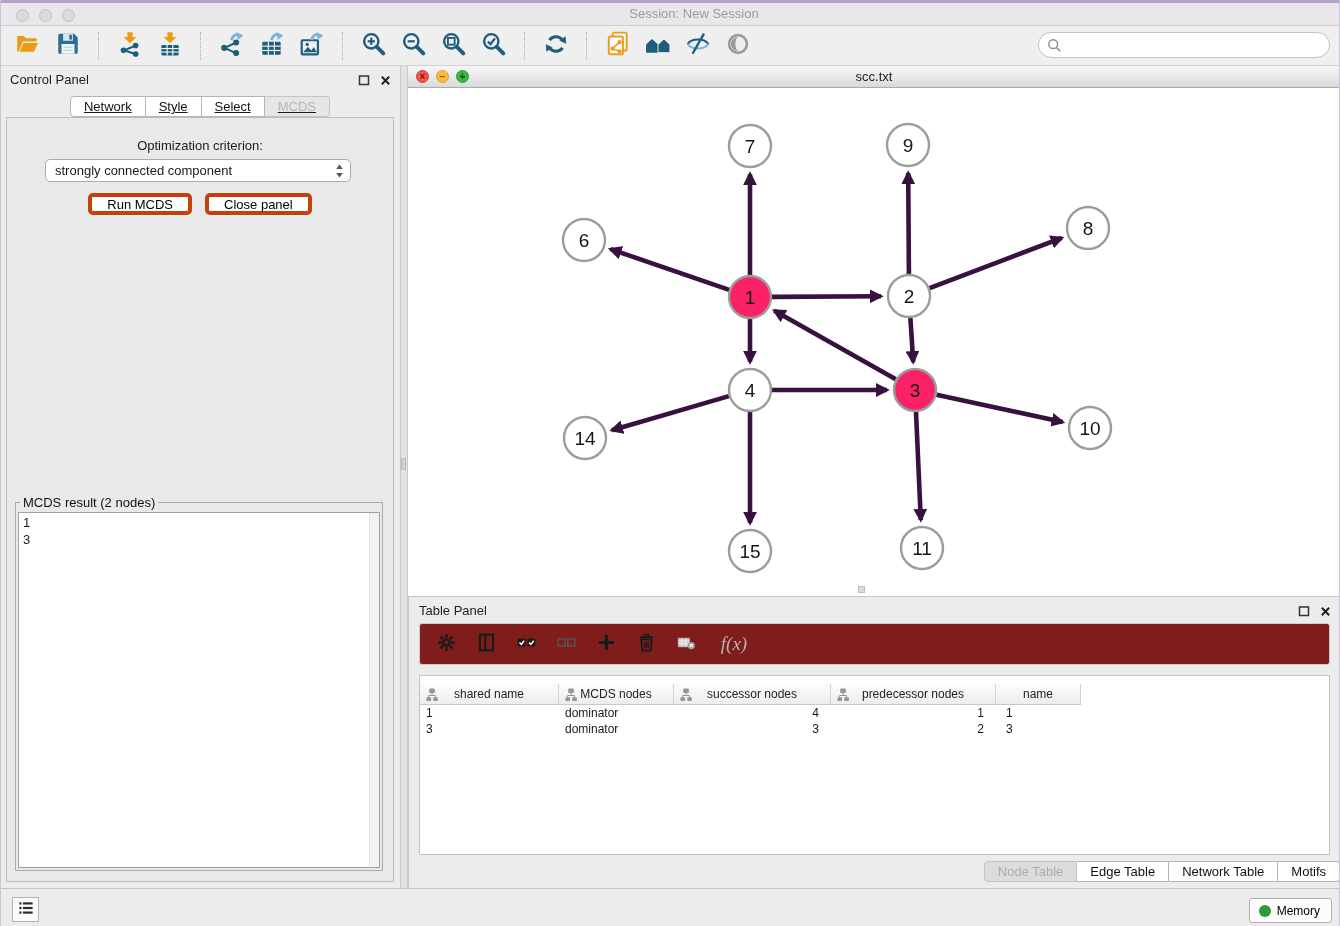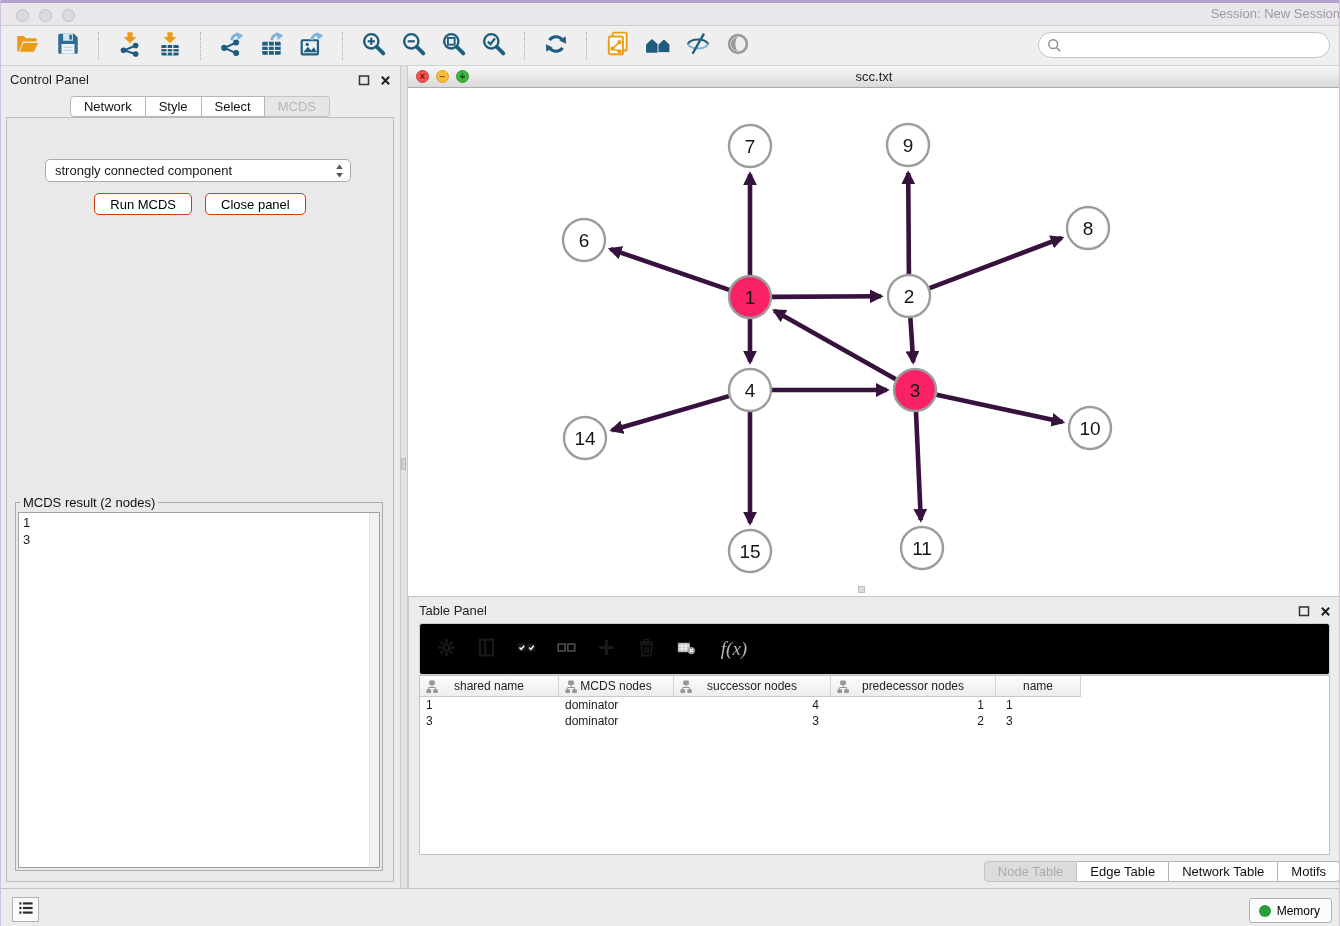--- a/index.html
+++ b/index.html
@@ -5,48 +5,48 @@
   * { margin:0; padding:0; box-sizing:border-box; }
   html,body { width:1340px; height:926px; overflow:hidden; }
   body { position:relative; background:#ececec; font-family:"Liberation Sans", sans-serif; color:#1a1a1a; }
 
   
   .titlebar { position:absolute; left:0; top:0; width:1340px; height:26px; background:#eae7ec; border-top:3px solid #b6a1cc; border-bottom:1px solid #cfcfcf; }
   .edge-strip { position:absolute; top:0; width:1px; height:926px; background:#cfc2dd; z-index:60; }
   .edge-l { left:0; } .edge-r { right:0; }
   .m-lights { position:absolute; left:16px; top:6px; display:flex; gap:10px; }
   .m-light { width:13px; height:13px; border-radius:50%; background:#dcdadd; border:1px solid #c3c1c4; }
-  .wtitle { text-align:right; line-height:21px; font-size:13px; color:#9c9a9e;margin-left:48px; }
+  .wtitle { text-align:center; line-height:21px; font-size:13px; color:#9c9a9e;margin-left:48px; }
 
   
   .toolbar { position:absolute; left:0; top:26px; width:1340px; height:40px; background:#efefef; border-bottom:1px solid #d1d1d1; display:flex; align-items:center; padding-left:10px; }
   .tb-items { display:flex; align-items:center; gap:5px; }
   .tbtn { width:35px; height:31px; display:flex; align-items:center; justify-content:center; background:none; border:none; cursor:default; }
   .tbtn svg { width:26px; height:26px; overflow:visible; }
   .tb-sep { width:1px; height:28px; border-left:1px dotted #ababab; margin:0 8px; }
   .searchbox { position:absolute; right:10px; top:6px; width:292px; height:26px; background:#fff; border:1px solid #c3c3c3; border-radius:13px; display:flex; align-items:center; padding-left:8px; }
   .searchbox svg { width:15px; height:15px; }
   .searchbox input { border:none; outline:none; background:transparent; flex:1; height:100%; font-size:13px; font-family:inherit; padding:0 8px 0 4px; }
 
   
   .control-panel { position:absolute; left:0; top:66px; width:400px; height:822px; background:#ececec; }
   .panel-title { position:absolute; left:10px; top:6px; font-size:13px; color:#222; }
   .panel-btns { position:absolute; right:9px; top:8px; display:flex; gap:10px; align-items:center; }
   .panel-btns span { display:flex; }
-  .tabs-row { position:absolute; top:30px; left:0; width:100%; display:flex; justify-content:center; }
+  .tabs-row { position:absolute; top:30px; left:0; width:100%; display:flex; justify-content:center;text-decoration:underline; }
   .tab { height:21px; line-height:19px; padding:0 13px; font-size:13px; background:#fff; border:1px solid #b5b5b5; border-left:none; color:#111; cursor:default; }
   .tab:first-child { border-left:1px solid #b5b5b5; border-radius:4px 0 0 4px; }
   .tab:last-child { border-radius:0 4px 4px 0; }
   .tab.active { background:#e6e6e6; color:#b7b7b7; border-color:#c4c4c4; }
   .cp-body { position:absolute; left:6px; right:6px; top:51px; bottom:6px; border:1px solid #bdbdbd; background:#e9e9e9; }
   .opt-label { text-align:center; padding-top:20px; font-size:13px; }
   .criterion { position:absolute; left:38px; right:42px; top:41px; height:23px; background:#fff; border:1px solid #ababab; border-radius:5px; font-size:13px; display:flex; align-items:center; padding:0 6px 0 9px; }
   .criterion .c-val { flex:1; }
   .btn-row { position:absolute; top:75px; width:100%; display:flex; justify-content:center; gap:13px; }
-  .aqua-btn { height:22px; padding:0 15px; background:#fff; border:1px solid #c2410c; border-radius:5px; font-size:13px; font-family:inherit; }
+  .aqua-btn { height:22px; padding:0 15px; background:#fff; border:4px solid #c2410c; border-radius:5px; font-size:13px; font-family:inherit; }
   .result-fieldset { position:absolute; left:8px; right:10px; top:377px; bottom:10px; border:1px solid #ababab; padding:2px; }
   .result-fieldset legend { font-size:13px; padding:0 3px; margin-left:2px; color:#111;margin-top:8px; }
   .result-box { position:relative; width:100%; height:100%; background:#fff; border:1px solid #a2a2a2; font-size:13px; line-height:17px; padding:1px 4px; white-space:pre; }
   .result-scroll { position:absolute; right:0; top:0; bottom:0; width:10px; background:#f3f3f3; border-left:1px solid #e2e2e2; }
 
   
   .v-divider { position:absolute; left:400px; top:66px; width:8px; height:822px; background:#e3e3e3; border-left:1px solid #c9c9c9; border-right:1px solid #c9c9c9; }
   .v-grip { position:absolute; left:0px; top:392px; width:5px; height:12px; background:#d2d2d2; border:1px solid #bbb; }
 
   
@@ -56,26 +56,26 @@
   .nw-light { width:13px; height:13px; border-radius:50%; font-size:10px; font-weight:700; display:flex; align-items:center; justify-content:center; cursor:default; }
   .nw-close { background:#f2564d; border:1px solid #cf3a33; color:#74110c; }
   .nw-min { background:#f7bd37; border:1px solid #dba32a; color:#7c5a0c; }
   .nw-max { background:#3cb53e; border:1px solid #2f9b33; color:#0c4d10; }
   .nw-title { text-align:center; font-size:13px; line-height:21px; color:#222; }
   .nw-canvas { position:absolute; left:0; top:22px; width:932px; height:508px; }
   .nw-grip { position:absolute; left:450px; bottom:3px; width:7px; height:7px; background:#dcdcdc; border:1px solid #bdbdbd; }
 
   
   .table-panel { position:absolute; left:408px; top:596px; width:932px; height:292px; background:#ececec; border-top:1px solid #c6c6c6; border-left:1px solid #c9c9c9; }
-  .tp-toolbar { position:absolute; left:10px; right:10px; top:26px; height:52px; background:#000000; border:1px solid #cdcdcd; border-radius:3px; display:flex; align-items:center; gap:16px; padding-left:14px; }
+  .tp-toolbar { position:absolute; left:10px; right:10px; top:26px; height:42px; background:#7f1d1d; border:1px solid #cdcdcd; border-radius:3px; display:flex; align-items:center; gap:16px; padding-left:14px; }
   .tp-tbtn { width:24px; height:24px; display:flex; align-items:center; justify-content:center; background:none; border:none; }
   .tp-tbtn svg { width:21px; height:21px; }
   .fx { font-family:"Liberation Serif", serif; font-style:italic; font-size:19px; color:#b5b5b5; }
   .tbl { position:absolute; left:10px; right:10px; top:78px; bottom:33px; background:#fff; border:1px solid #c2c2c2; overflow:hidden; }
-  .tbl-head { display:flex; height:21px; }
+  .tbl-head { display:flex; height:21px;margin-top:8px; }
   .th { position:relative; border-right:1px solid #d3d3d3; border-bottom:1px solid #c9c9c9; background:linear-gradient(#fcfcfc,#ededed); font-size:12px; color:#222; display:flex; align-items:center; justify-content:center; }
   .th svg { position:absolute; left:6px; width:13px; height:15px; }
   .tr { display:flex; height:16px; font-size:12px; align-items:center; }
   .td { overflow:hidden; white-space:nowrap; }
   .tp-tabs { position:absolute; bottom:6px; width:100%; display:flex; justify-content:flex-end; }
   .tp-tabs .tab.active { background:#dcdcdc; color:#adadad; }
 
   
   .status-bar { position:absolute; left:0; top:888px; width:1340px; height:38px; background:#ececec; border-top:1px solid #c2c2c2; }
   .list-btn { position:absolute; left:12px; top:8px; width:27px; height:25px; background:#fafafa; border:1px solid #b2b2b2; display:flex; align-items:center; justify-content:center; }
@@ -275,20 +275,21 @@
         </svg>
       </span>
   </div>
   <div class="tabs-row" id="cp-tabs">
       <div class="tab">Network</div>
       <div class="tab">Style</div>
       <div class="tab">Select</div>
       <div class="tab active">MCDS</div>
     </div>
   <div class="cp-body">
+    <div class="opt-label">Optimization criterion:</div>
     <div class="criterion">
       <span class="c-val">strongly connected component</span>
       <svg width="9" height="16" viewBox="0 0 9 16">
         <path d="M4.5 1.5L7.8 6H1.2z" fill="#555"></path>
           <path d="M4.5 14.5L1.2 10h6.6z" fill="#555"></path>
       </svg>
     </div>
     <div class="btn-row">
       <button class="aqua-btn">Run MCDS</button>
       <button class="aqua-btn">Close panel</button>

